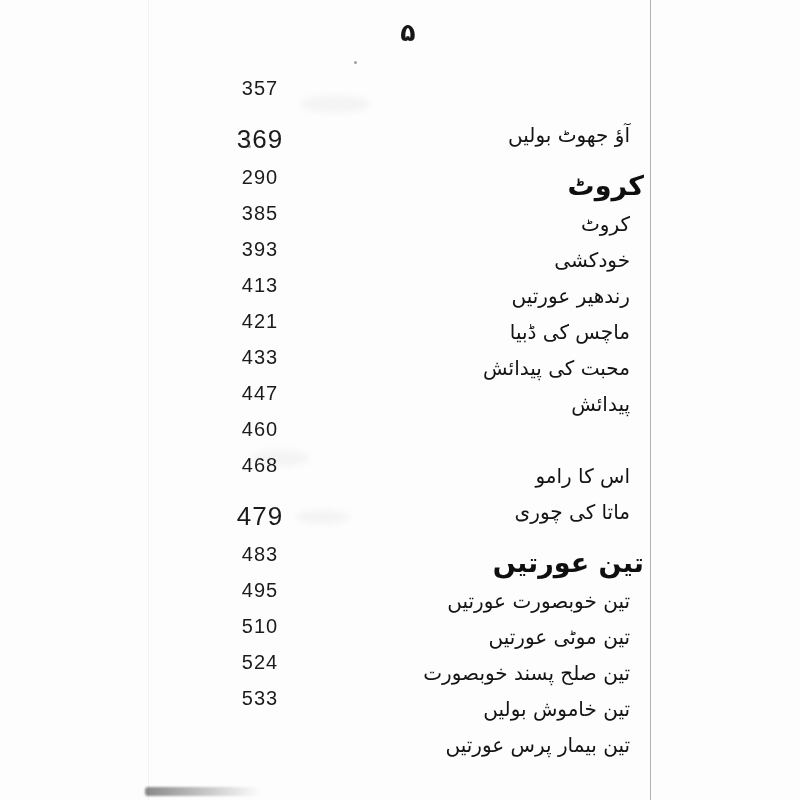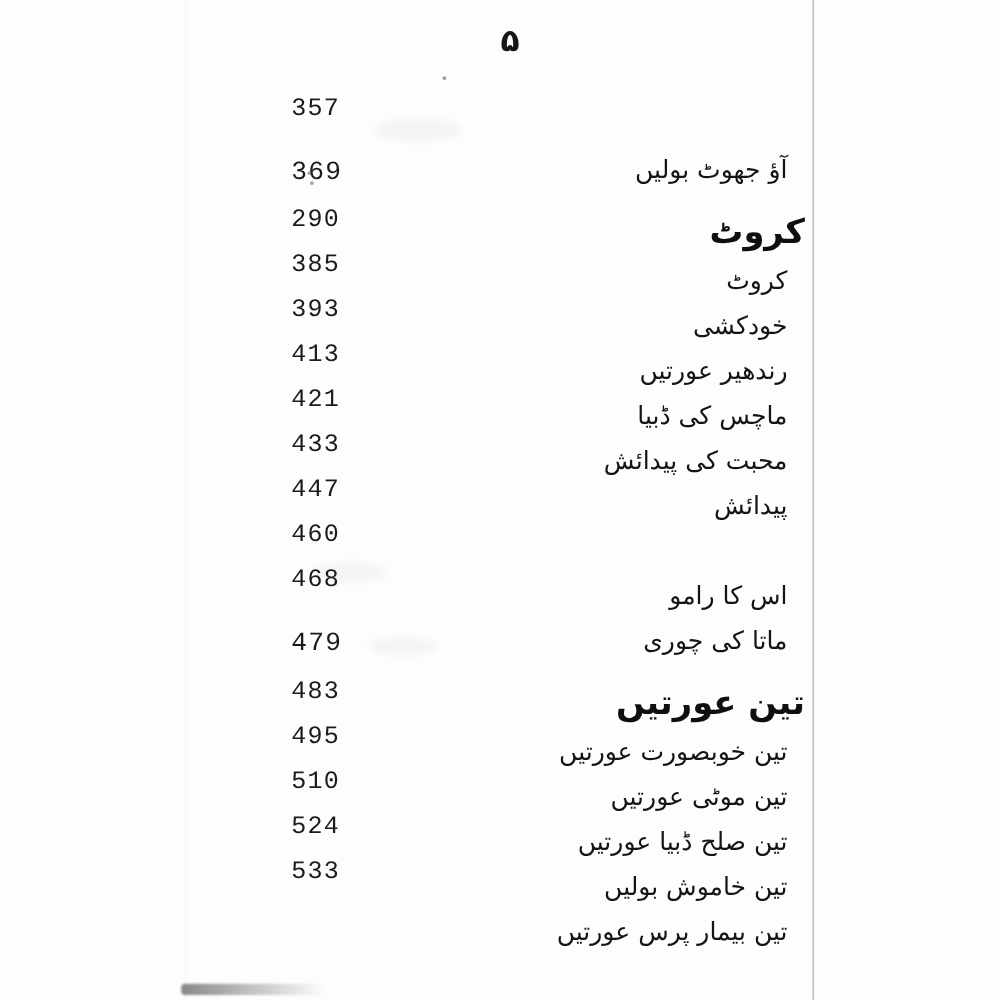--- a/index.html
+++ b/index.html
@@ -54,21 +54,22 @@
   }
   .row {
     position: relative;
     height: 36px;
   }
   .row .num {
     position: absolute;
     left: 233px;
     top: 0;
     width: 54px;
-    font-family: Liberation Mono, monospace;
+    text-align: center;
+    font-family: Liberation Sans, sans-serif;
     font-size: 20px;
     line-height: 36px;
     letter-spacing: 1px;
     color: #1b1b1b;
   }
   .row .title {
     position: absolute;
     right: 170px;
     top: 0;
     direction: rtl;
@@ -78,21 +79,21 @@
     font-size: 20px;
     line-height: 36px;
     color: #141414;
     margin-top: 47px;
   }
   .row.heading {
     margin-top: 13px;
     height: 40px;
   }
   .row.heading .num {
-    font-size: 21px;
+    font-size: 26px;
     line-height: 40px;
   }
   .row.heading .title {
     right: 156px;
     font-size: 27px;
     font-weight: bold;
     line-height: 40px;
     color: #0f0f0f;
   }
   
@@ -200,21 +201,21 @@
     <span class="title">تین خوبصورت عورتیں</span>
   </div>
 
   <div class="row">
     <span class="num">495</span>
     <span class="title">تین موٹی عورتیں</span>
   </div>
 
   <div class="row">
     <span class="num">510</span>
-    <span class="title">تین صلح ڈبیا عورتیں</span>
+    <span class="title">تین صلح پسند خوبصورت</span>
   </div>
 
   <div class="row">
     <span class="num">524</span>
     <span class="title">تین خاموش بولیں</span>
   </div>
 
   <div class="row">
     <span class="num">533</span>
     <span class="title">تین بیمار پرس عورتیں</span>

